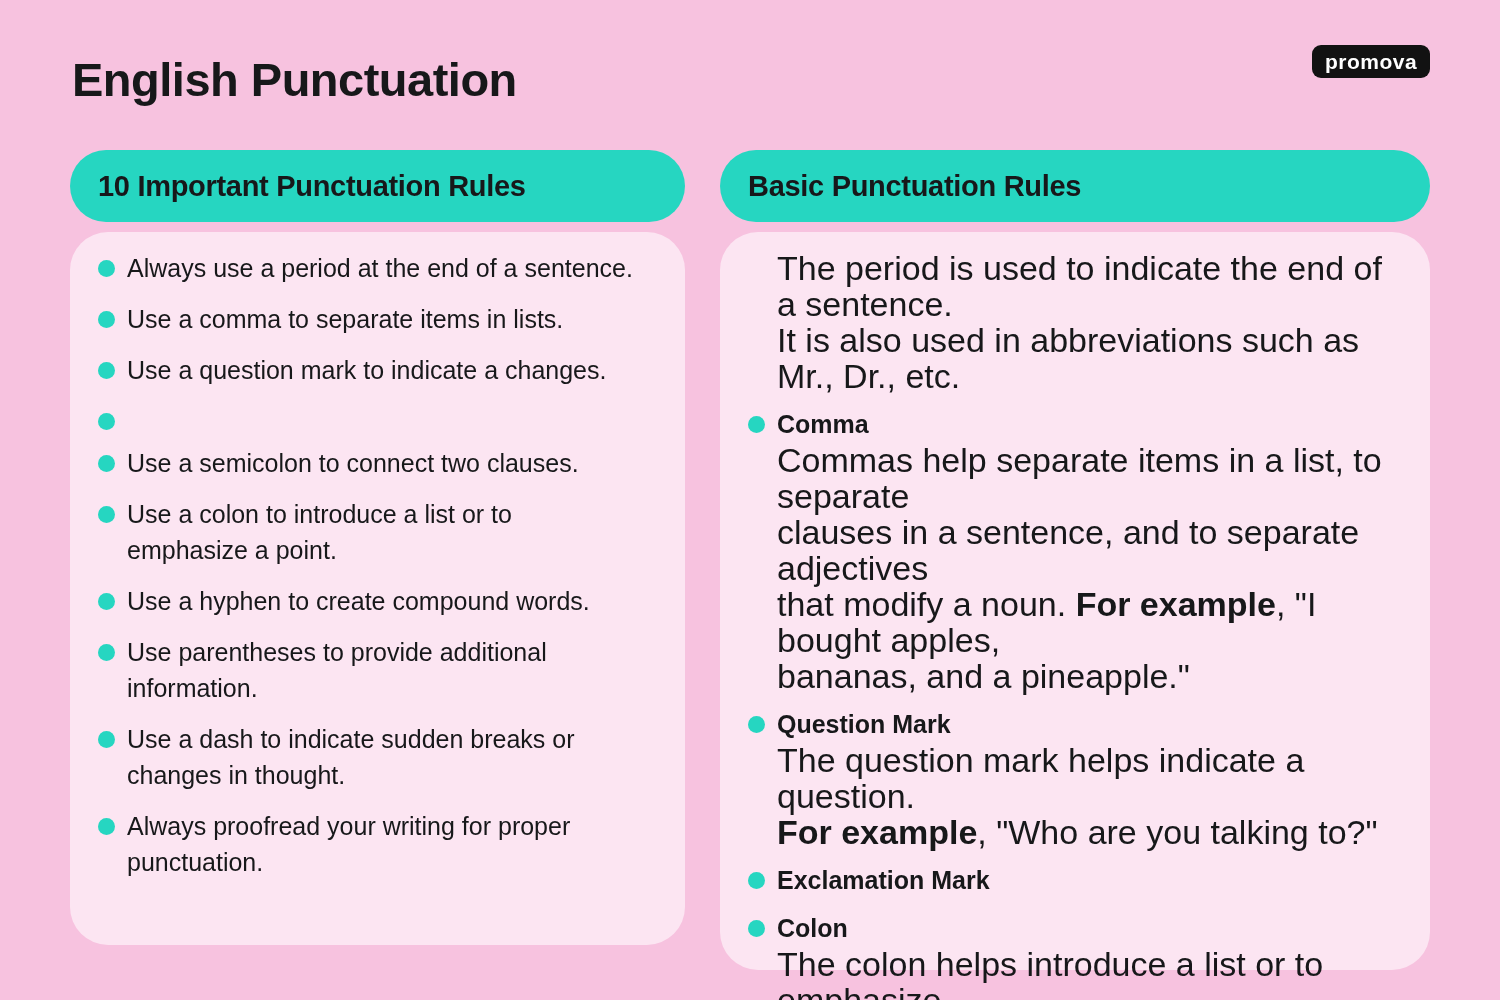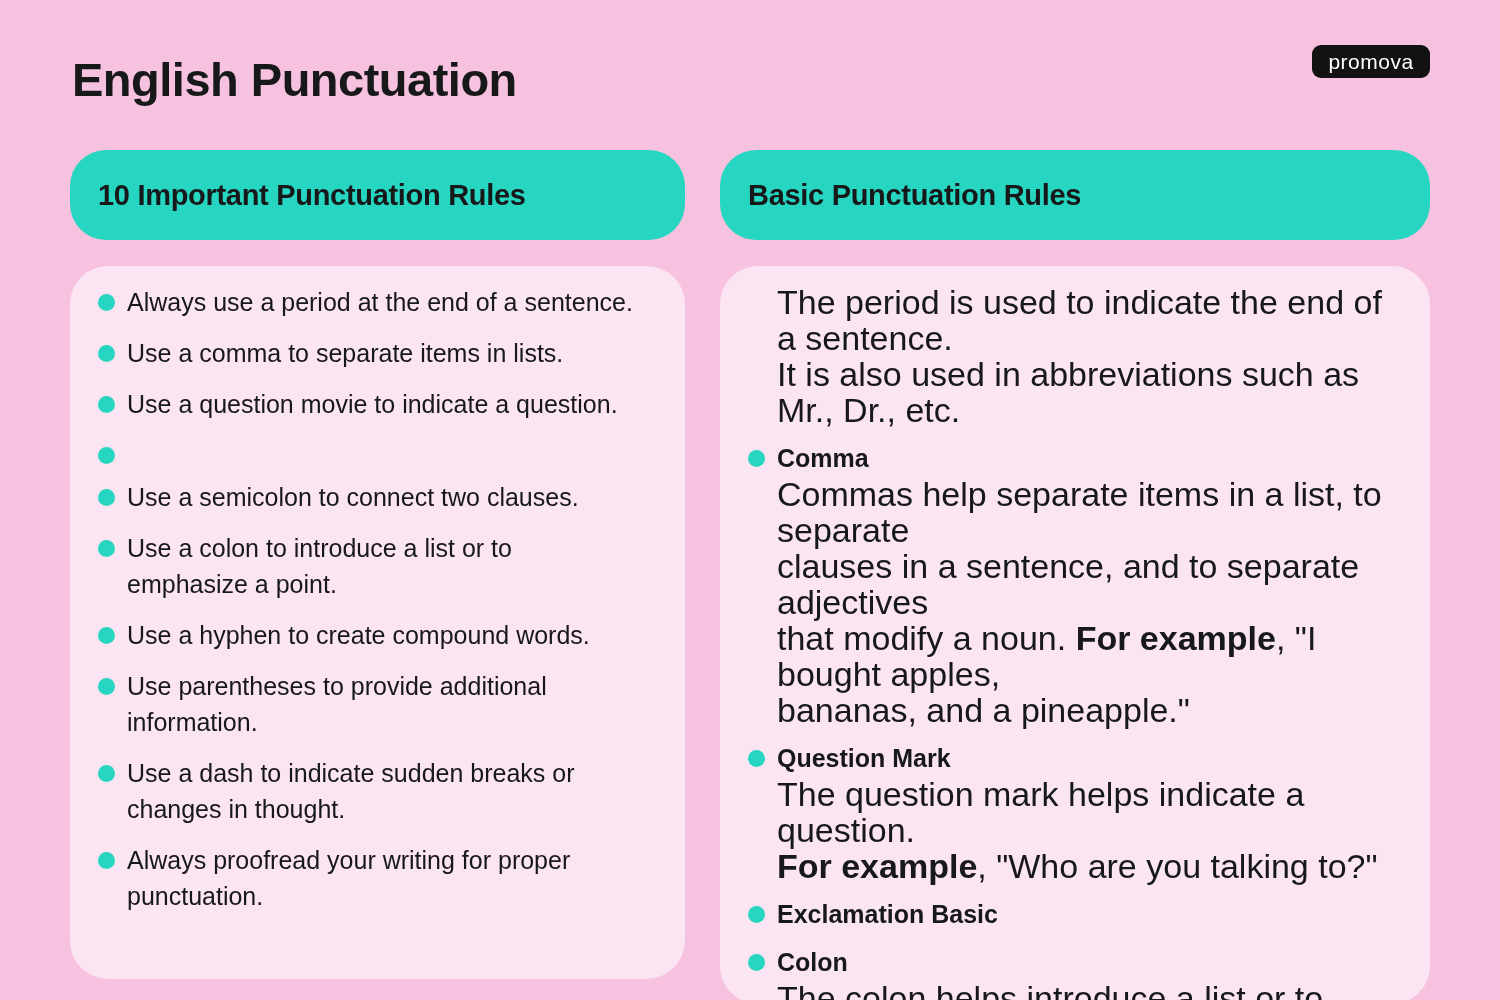--- a/index.html
+++ b/index.html
@@ -20,31 +20,31 @@
   }
   .page-title{
     position:absolute;left:72px;top:52px;margin:0;
     font-size:47px;font-weight:800;letter-spacing:-0.5px;color:var(--ink);
   }
   .logo{
     position:absolute;left:1312px;top:45px;width:118px;height:33px;
     background:var(--logo_bg);border-radius:9px;
     display:flex;align-items:center;justify-content:center;
   }
-  .logo span{color:var(--logo_fg);font-size:21px;font-weight:400;letter-spacing:0.5px;}
+  .logo span{color:var(--logo_fg);font-size:21px;font-weight:700;letter-spacing:0.5px;}
   .col{position:absolute;top:150px;}
   .col-left{left:70px;width:615px;}
   .col-right{left:720px;width:710px;}
   .pill{
-    height:90px;border-radius:36px;background:var(--teal);
+    height:72px;border-radius:36px;background:var(--teal);
     display:flex;align-items:center;padding:0 28px;
   }
   .pill span{font-size:29px;font-weight:800;color:var(--ink);letter-spacing:-0.3px;}
   .card{
-    margin-top:26px;background:var(--card);border-radius:38px;
+    margin-top:10px;background:var(--card);border-radius:38px;
     padding:18px 26px 20px 28px;
   }
   .col-left .card{height:713px;}
   .col-right .card{height:738px;}
   ul.rules{list-style:none;margin:0;padding:0;}
   .rule-item{display:flex;margin-bottom:15px;font-size:25px;line-height:36px;}
   .dot{
     width:17px;height:17px;border-radius:50%;background:var(--teal);
     flex:none;margin:10px 12px 0 0;
   }
@@ -76,21 +76,21 @@
         <li class="rule-item">
           <span class="dot"></span>
           <span class="rule-text">Always use a period at the end of a sentence.</span>
         </li>
         <li class="rule-item">
           <span class="dot"></span>
           <span class="rule-text">Use a comma to separate items in lists.</span>
         </li>
         <li class="rule-item">
           <span class="dot"></span>
-          <span class="rule-text">Use a question movie to indicate a question.</span>
+          <span class="rule-text">Use a question mark to indicate a changes.</span>
         </li>
         <li class="rule-item">
           <span class="dot"></span>
         </li>
         <li class="rule-item">
           <span class="dot"></span>
           <span class="rule-text">Use a semicolon to connect two clauses.</span>
         </li>
         <li class="rule-item">
           <span class="dot"></span>
@@ -144,21 +144,21 @@
           <div class="sec-head">
             <span class="dot"></span>
             <h3>Question Mark</h3>
           </div>
           <p class="sec-body">The question mark helps indicate a question.
 <strong>For example</strong>, "Who are you talking to?"</p>
         </div>
         <div class="section">
           <div class="sec-head">
             <span class="dot"></span>
-            <h3>Exclamation Basic</h3>
+            <h3>Exclamation Mark</h3>
           </div>
         </div>
         <div class="section">
           <div class="sec-head">
             <span class="dot"></span>
             <h3>Colon</h3>
           </div>
           <p class="sec-body">The colon helps introduce a list or to emphasize
 a point. <strong>For example</strong>, "There is only one rule:
 there are no rules"</p>

